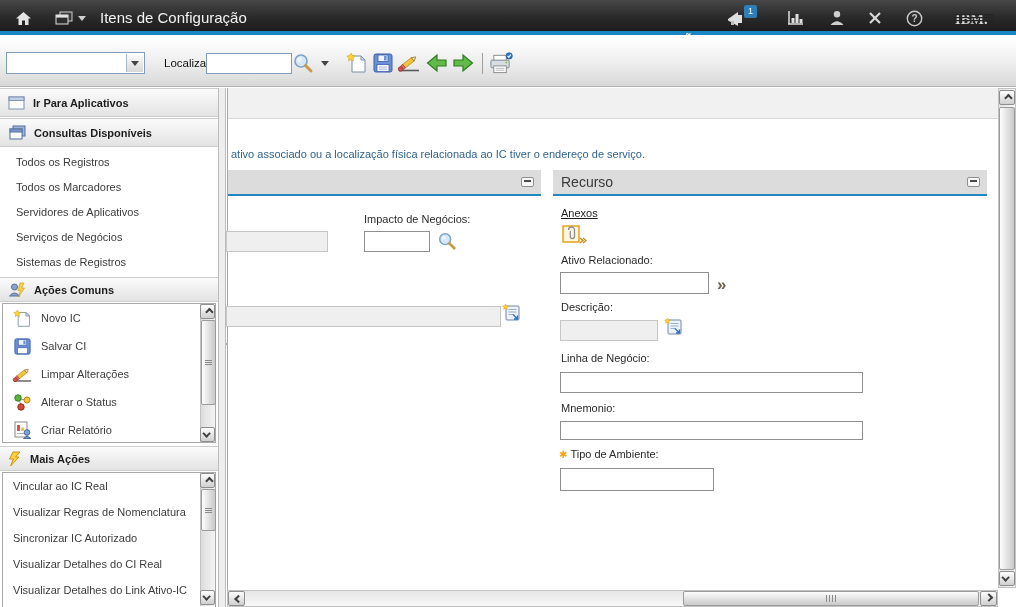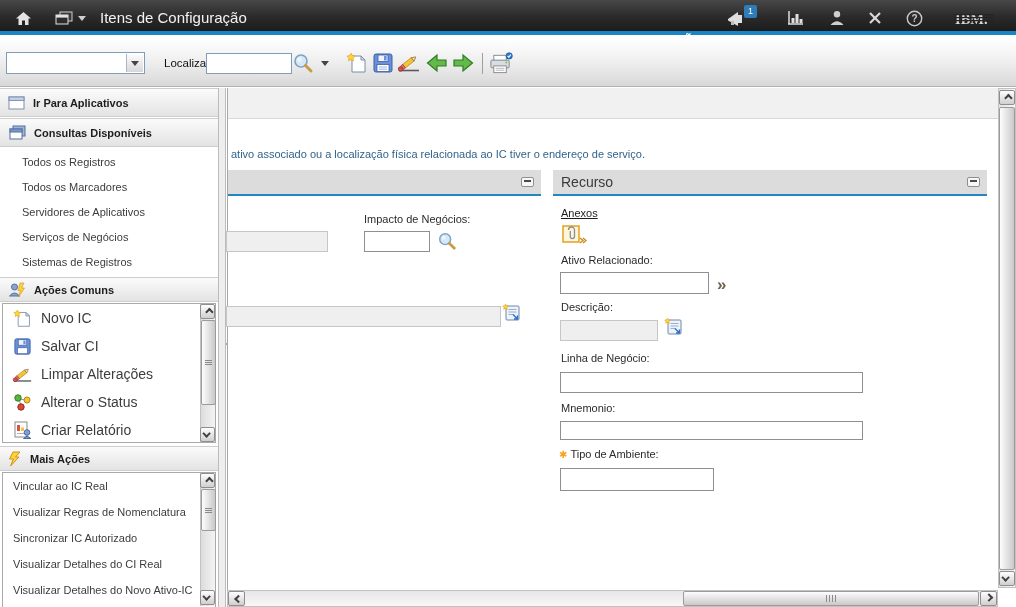--- a/index.html
+++ b/index.html
@@ -22,25 +22,25 @@
   .find-label { left:164px; top:18px; font-size:11.5px; color:#111; }
   .find-input { left:206px; top:14px; width:86px; height:21px; border:1px solid #7f9db9; background:#fff; font-size:11px; padding:0 3px; }
   .tool-ico { top:11px; width:24px; height:26px; display:flex; align-items:center; justify-content:center; cursor:pointer; }
   .tool-sep { left:482px; top:14px; width:1px; height:21px; background:#9e9e9e; }
 
   
   .sidebar { left:0; top:88px; width:218px; height:519px; background:#fff; }
   .side-hd { left:0; width:218px; background:linear-gradient(#fbfbfb,#e3e3e3); border-top:1px solid #cdcdcd; border-bottom:1px solid #cdcdcd; display:flex; align-items:center; }
   .side-hd .ic { margin:0 8px 0 8px; display:flex; }
   .side-hd span.t { font-size:11px; font-weight:bold; color:#1d1d1d; }
-  .q-item { left:0; width:212px; height:25px; line-height:25px; padding-left:22px; font-size:11px; color:#3c3c3c; cursor:pointer; }
+  .q-item { left:0; width:212px; height:25px; line-height:25px; padding-left:16px; font-size:11px; color:#3c3c3c; cursor:pointer; }
   .act-box { left:2px; width:214px; background:#fff; border:1px solid #a9a9a9; }
   .act-row { display:flex; align-items:center; height:28px; padding-left:8px; cursor:pointer; }
   .act-row .ic { width:22px; display:flex; justify-content:center; }
-  .act-row span.t { font-size:14px; color:#3c3c3c; margin-left:8px; }
+  .act-row span.t { font-size:11px; color:#3c3c3c; margin-left:8px; }
   .more-row { height:26px; line-height:26px; padding-left:10px; font-size:11px; color:#3c3c3c; cursor:pointer; }
   .splitter { left:218px; top:88px; width:8px; height:519px; background:#eeeeee; border-left:1px solid #bcbcbc; border-right:1px solid #bcbcbc; }
   .collapse-tri { left:226px; top:339px; width:0; height:0; border-top:5px solid transparent; border-bottom:5px solid transparent; border-right:7px solid #141414; cursor:pointer; }
 
   
   .sb-v { width:15px; background:linear-gradient(to right,#dcdcdc,#f4f4f4); border-left:1px solid #c2c2c2; }
   .sb-btn { position:absolute; width:15px; height:15px; background:linear-gradient(#fefefe,#cfcfcf); border:1px solid #8e8e8e; border-radius:2px; display:flex; align-items:center; justify-content:center; cursor:pointer; }
   .sb-thumb-v { position:absolute; left:0; width:15px; background:linear-gradient(to right,#fdfdfd,#cicksilver,#c9c9c9); background:linear-gradient(to right,#fdfdfd,#c9c9c9); border:1px solid #9b9b9b; border-radius:2px; display:flex; align-items:center; justify-content:center; cursor:pointer; }
   .grip-h { display:flex; flex-direction:column; gap:1px; }
   .grip-h i { display:block; width:7px; height:1px; background:#8a8a8a; }
@@ -335,21 +335,21 @@
         </svg>
     </span>
     <span class="t">Mais Ações</span>
   </div>
 
   <div class="abs act-box" style="top:384px;height:135px;border-bottom:none">
     <div class="more-row">Vincular ao IC Real</div>
     <div class="more-row">Visualizar Regras de Nomenclatura</div>
     <div class="more-row">Sincronizar IC Autorizado</div>
     <div class="more-row">Visualizar Detalhes do CI Real</div>
-    <div class="more-row">Visualizar Detalhes do Novo Ativo-IC</div>
+    <div class="more-row">Visualizar Detalhes do Link Ativo-IC</div>
     <div class="sb-v" style="position:absolute;right:0;top:0;height:133px">
       <div class="sb-btn" style="top:0;right:0">
           <span class="ch ch-up"></span>
         </div>
       <div class="sb-thumb-v" style="top:16px;height:42px;right:0">
           <span class="grip-h">
             <i></i>
             <i></i>
             <i></i>
           </span>

